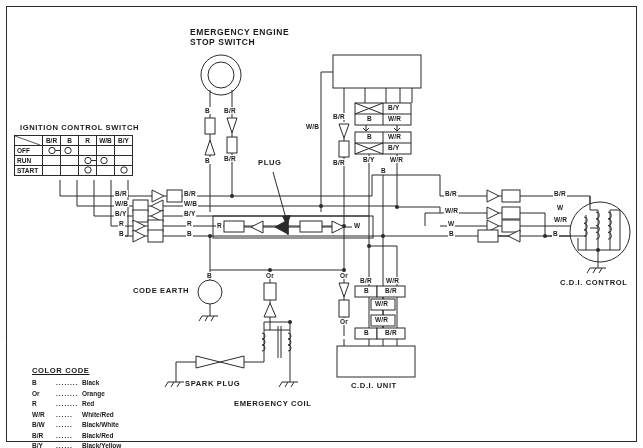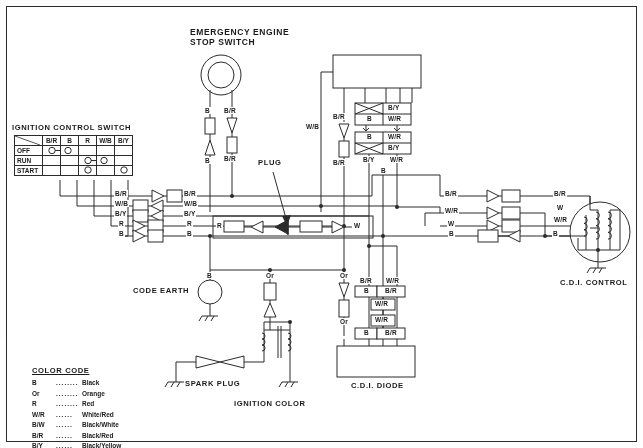--- a/index.html
+++ b/index.html
@@ -299,31 +299,31 @@
       <line x1="210" y1="270" x2="270" y2="270"></line>
       <circle cx="270" cy="270" r="2" fill="#2b2b2b" stroke="none"></circle>
       <circle cx="344" cy="270" r="2" fill="#2b2b2b" stroke="none"></circle>
     </g>
   </svg>
 
   <div class="lbl title" style="left:190px;top:28px;">EMERGENCY ENGINE
 STOP SWITCH</div>
 
 
-  <div class="lbl title" style="left:12px;top:124px;font-size:7.6px;">IGNITION CONTROL SWITCH</div>
+  <div class="lbl title" style="left:20px;top:124px;font-size:7.6px;">IGNITION CONTROL SWITCH</div>
 
   <div class="lbl title" style="left:258px;top:159px;font-size:7.6px;">PLUG</div>
 
   <div class="lbl title" style="left:133px;top:287px;font-size:7.6px;">CODE EARTH</div>
 
   <div class="lbl title" style="left:185px;top:380px;font-size:7.6px;">SPARK PLUG</div>
 
-  <div class="lbl title" style="left:234px;top:400px;font-size:7.6px;">IGNITION COLOR</div>
-
-  <div class="lbl title" style="left:351px;top:382px;font-size:7.6px;">C.D.I. DIODE</div>
+  <div class="lbl title" style="left:234px;top:400px;font-size:7.6px;">EMERGENCY COIL</div>
+
+  <div class="lbl title" style="left:351px;top:382px;font-size:7.6px;">C.D.I. UNIT</div>
 
   <div class="lbl title" style="left:560px;top:279px;font-size:7.6px;">C.D.I. CONTROL</div>
 
   <table class="tbl" style="left:14px;top:135px;">
     <tbody>
       <tr>
         <td class="rh" style="position:relative;overflow:hidden;">
           <svg width="25" height="9" style="position:absolute;left:0;top:0;">
               <line x1="0" y1="0" x2="25" y2="9" stroke="#2b2b2b" stroke-width="0.8"></line>
             </svg>

